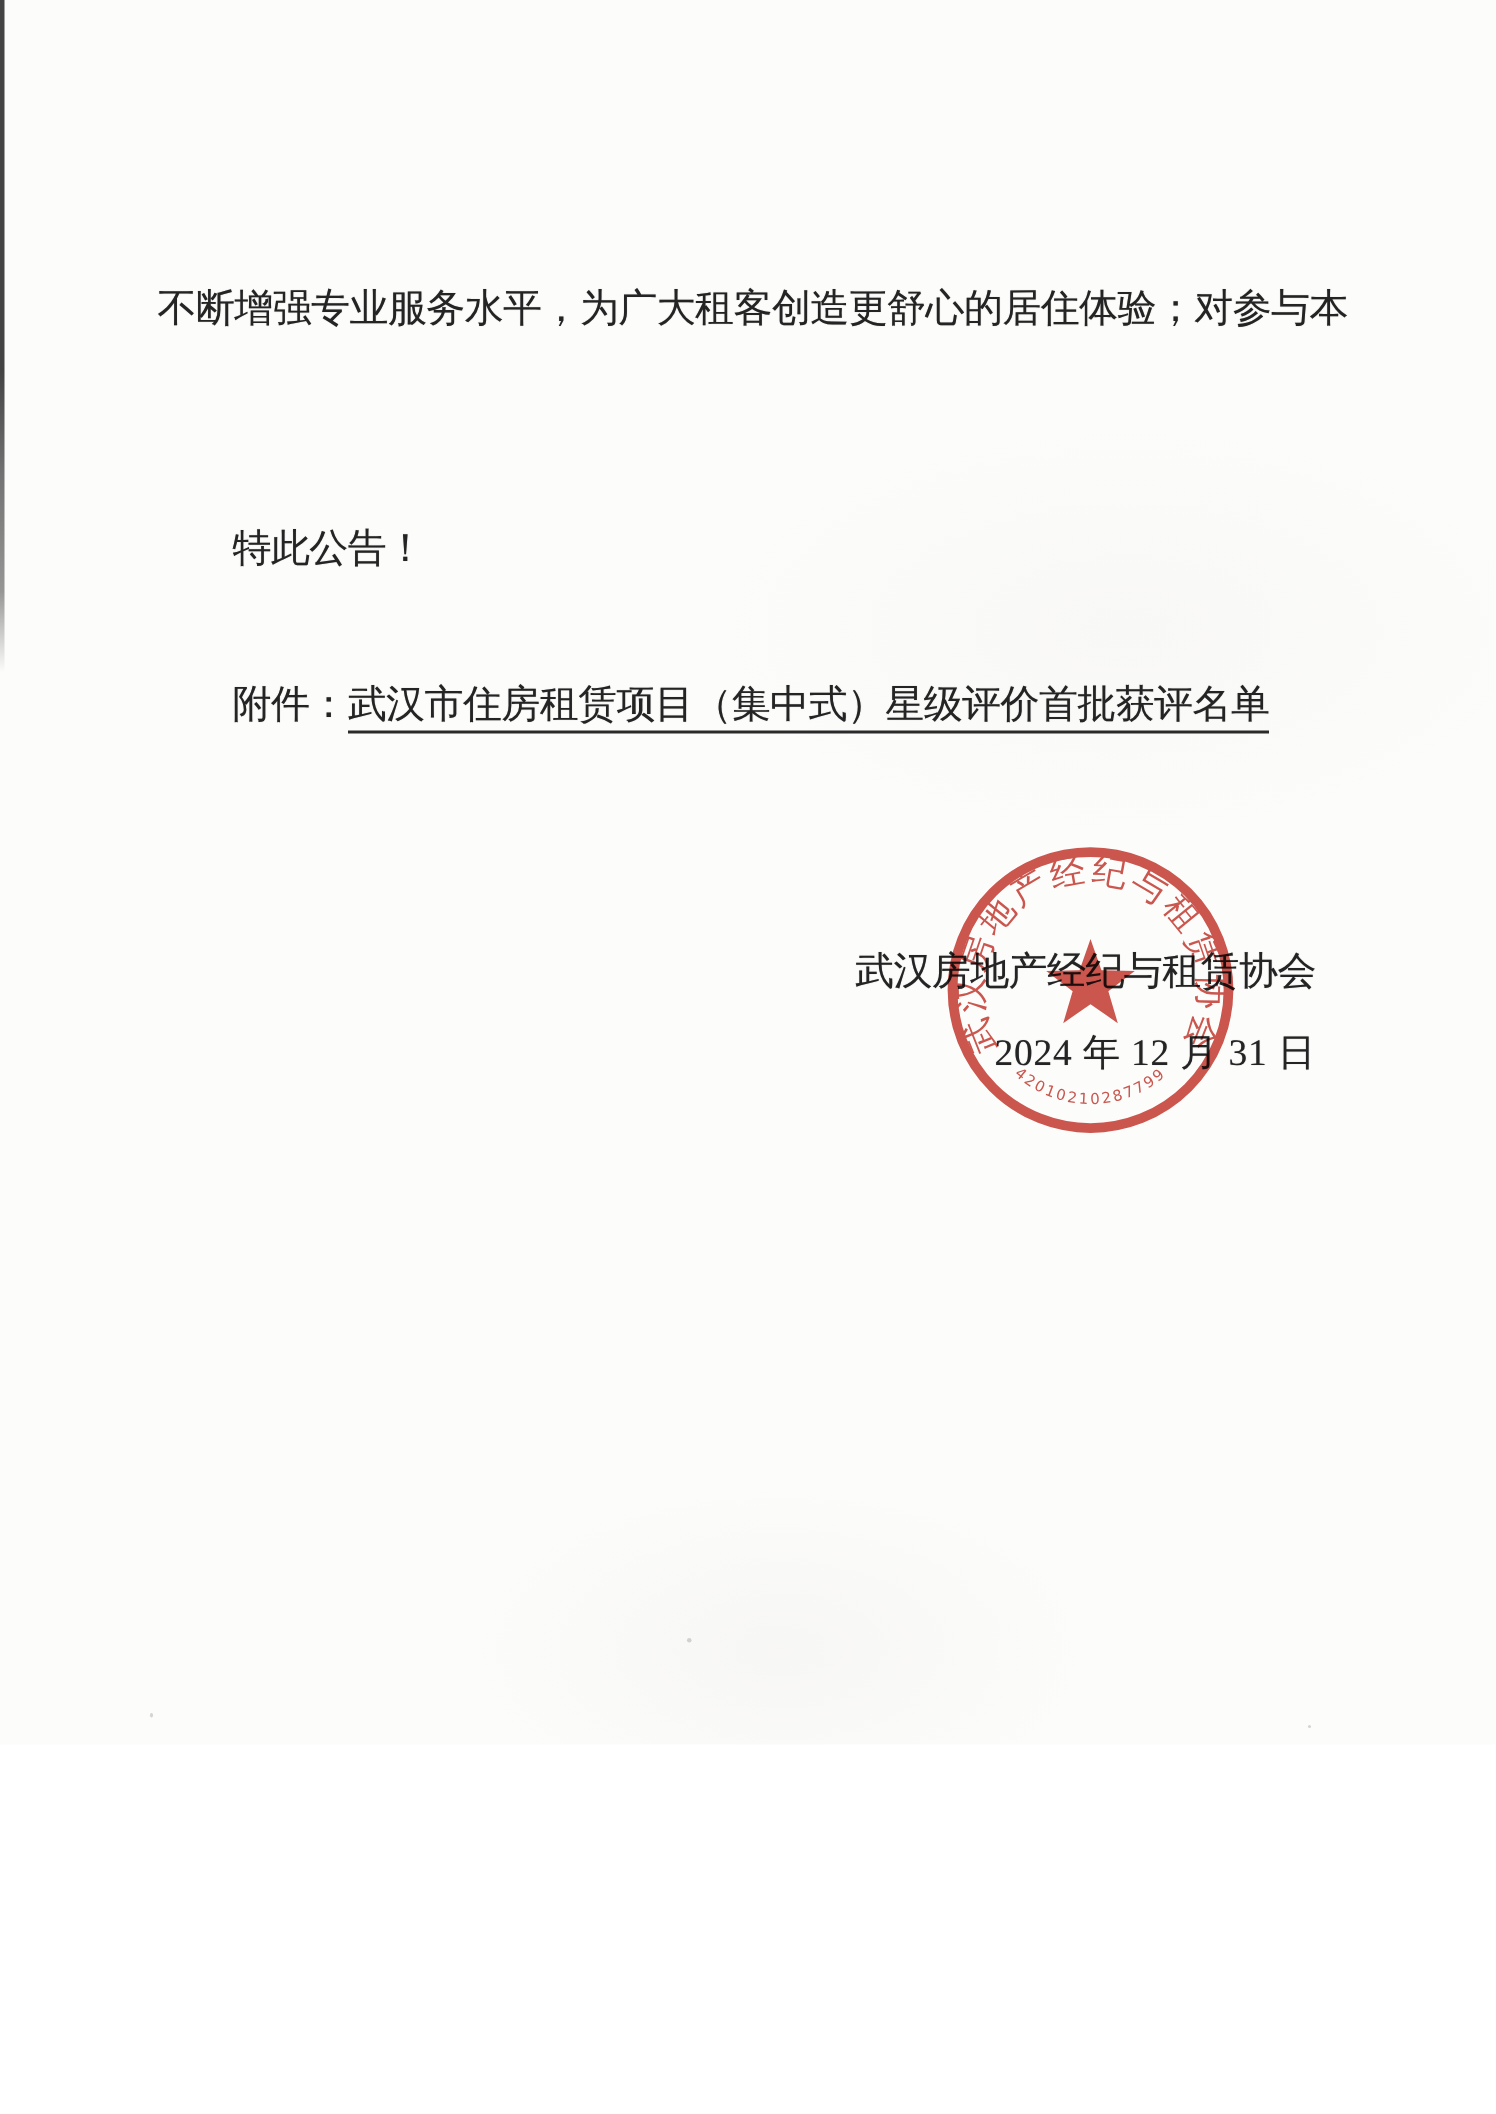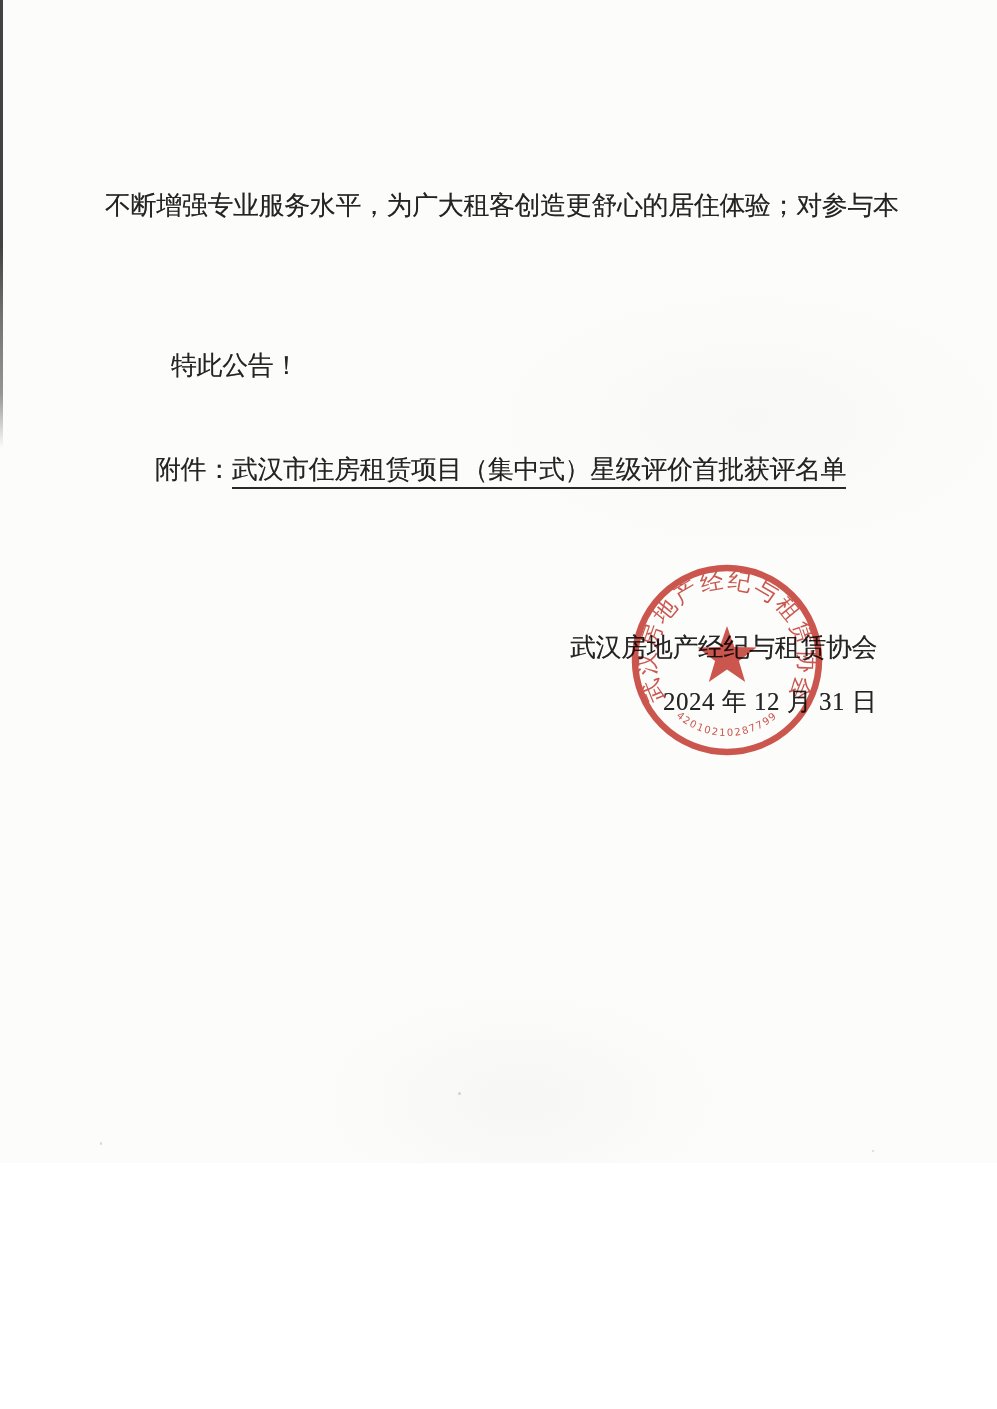--- a/index.html
+++ b/index.html
@@ -39,21 +39,21 @@
     position: absolute;
     font-size: 26px;
     letter-spacing: -0.4px;
     white-space: nowrap;
     color: #242424;
     text-shadow: 0 0 0.6px rgba(40,40,40,0.45);
   }
   .body-line-1 { left: 105px; top: 188px; }
   .body-line-2 { left: 105px; top: 240px; }
   .body-line-3 { left: 105px; top: 292px; }
-  .closing-line { left: 171px; top: 348px; }
+  .closing-line { left: 155px; top: 348px; }
   .attachment-line { left: 155px; top: 452px; }
   .attachment-title { border-bottom: 2px solid #2a2a2a; padding-bottom: 3px; }
   .org-line  { left: 570px; top: 630px; }
   .date-line { left: 663px; top: 685px; font-size: 25px; letter-spacing: 0.5px; }
   .seal {
     position: absolute; left: 627px; top: 560px;
     width: 200px; height: 200px;
     mix-blend-mode: multiply;
     opacity: 0.9;
     filter: blur(0.3px);

